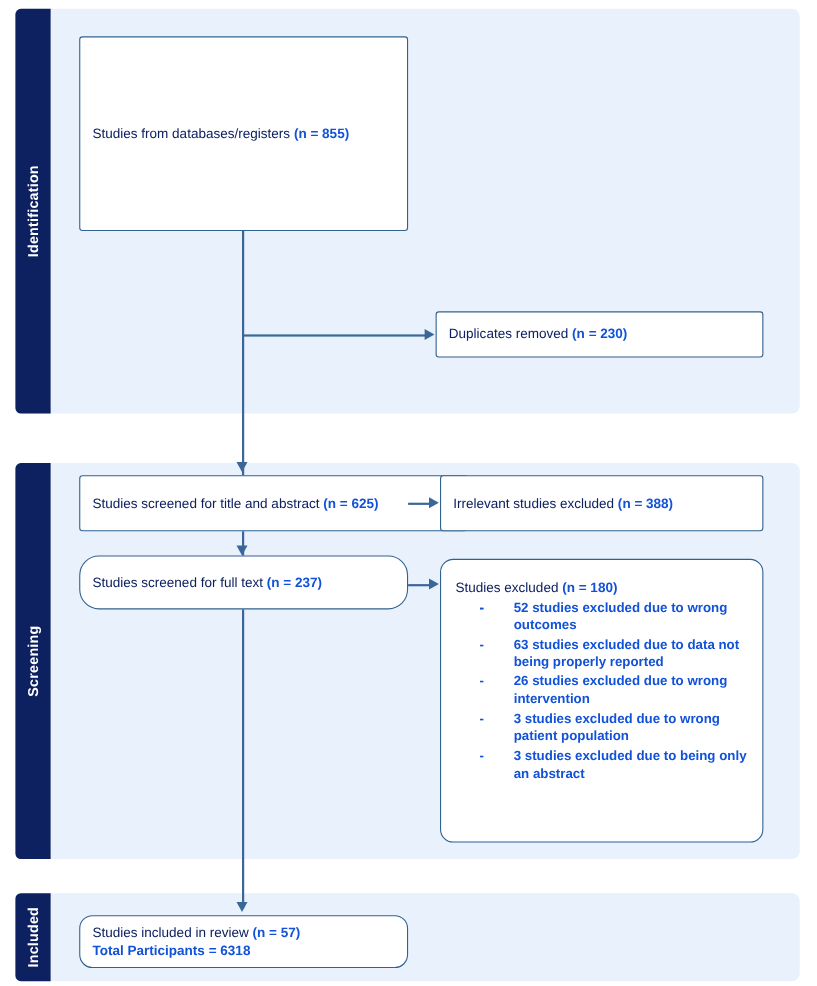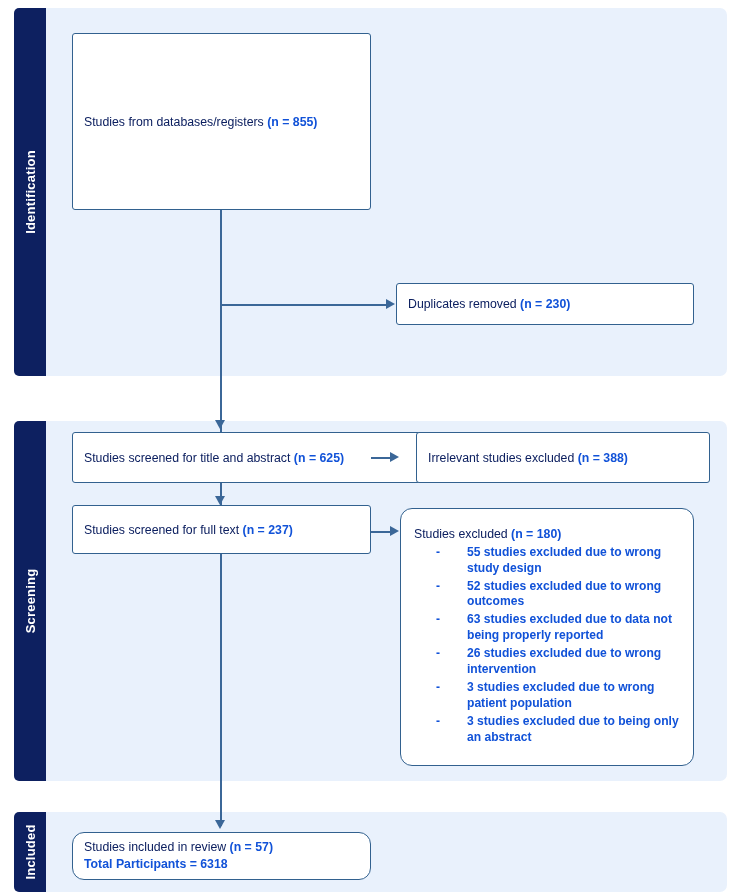--- a/index.html
+++ b/index.html
@@ -80,22 +80,22 @@
   b.num, .accent {
     color: #1152d8;
     font-weight: bold;
     margin-top: 44px;
   }
 
   
   #box-databases   { left: 72px;  top: 33px;  width: 299px; height: 177px; }
   #box-duplicates  { left: 396px; top: 283px; width: 298px; height: 42px; }
   #box-title-abs   { left: 72px;  top: 432px; width: 353px; height: 51px; }
-  #box-irrelevant  { left: 416px; top: 432px; width: 294px; height: 51px; }
-  #box-fulltext    { left: 72px;  top: 505px; width: 299px; height: 49px; }
+  #box-irrelevant  { left: 400px; top: 432px; width: 294px; height: 51px; }
+  #box-fulltext    { left: 72px;  top: 505px; width: 299px; height: 49px; border-radius: 18px; }
   #box-excluded    { left: 400px; top: 508px; width: 294px; height: 258px; }
   #box-included    { left: 72px;  top: 832px; width: 299px; height: 48px; }
 
   
   #box-excluded .box-text { top: 17px; left: 13px; right: 11px; }
   .excl-head {
     font-size: 12.3px;
     color: #0d2060;
     margin-bottom: 2px;
   }
@@ -212,21 +212,21 @@
       <span>Studies screened for full text </span><b class="num">(n = 237)</b>
     </div>
   </div>
 
   <div class="box rounded" id="box-excluded">
     <div class="box-text">
       <div class="excl-head">
         <span>Studies excluded </span><b class="num">(n = 180)</b>
       </div>
       <ul class="excl-list">
-        <li><span class="dash">-</span><span>55 studies excluded due to wrong study design</span></li>
+        <li><span class="dash">-</span></li>
         <li><span class="dash">-</span><span>52 studies excluded due to wrong outcomes</span></li>
         <li><span class="dash">-</span><span>63 studies excluded due to data not being properly reported</span></li>
         <li><span class="dash">-</span><span>26 studies excluded due to wrong intervention</span></li>
         <li><span class="dash">-</span><span>3 studies excluded due to wrong patient population</span></li>
         <li><span class="dash">-</span><span>3 studies excluded due to being only an abstract</span></li>
       </ul>
     </div>
   </div>
 
   <div class="band" id="band-included"></div>

